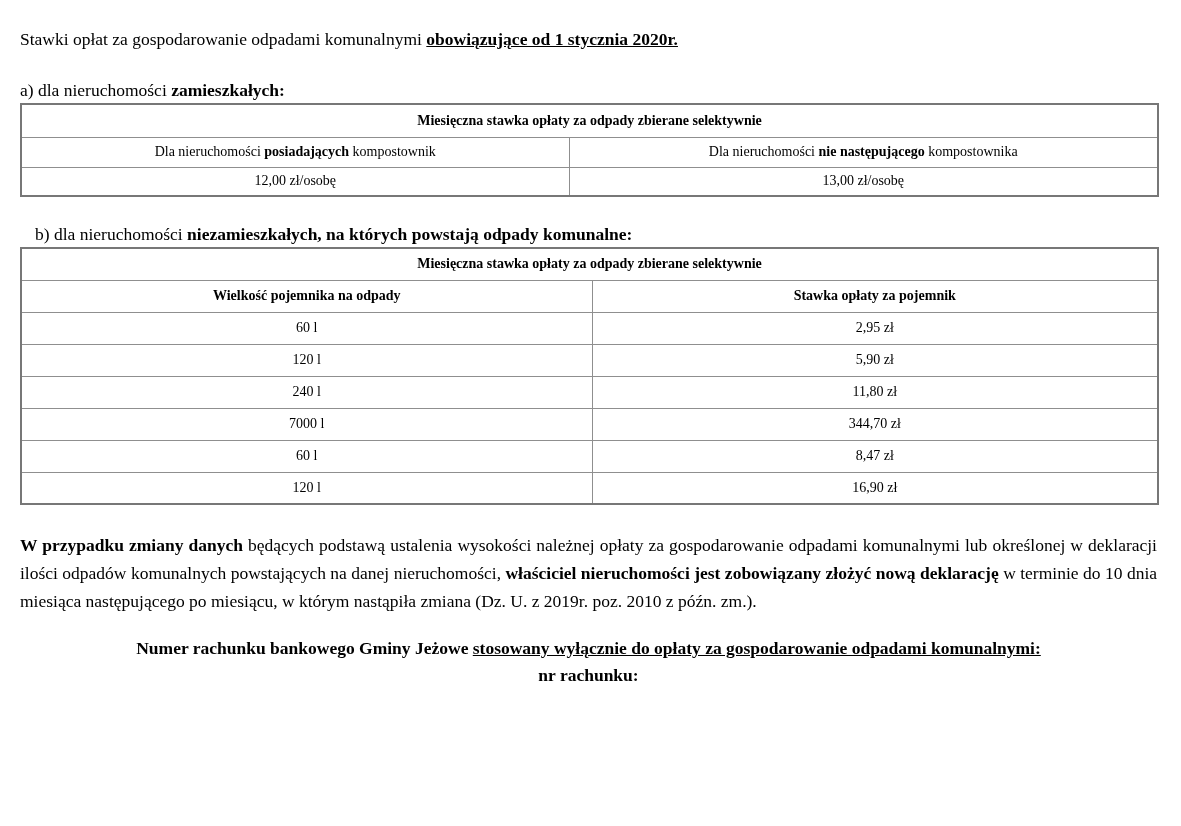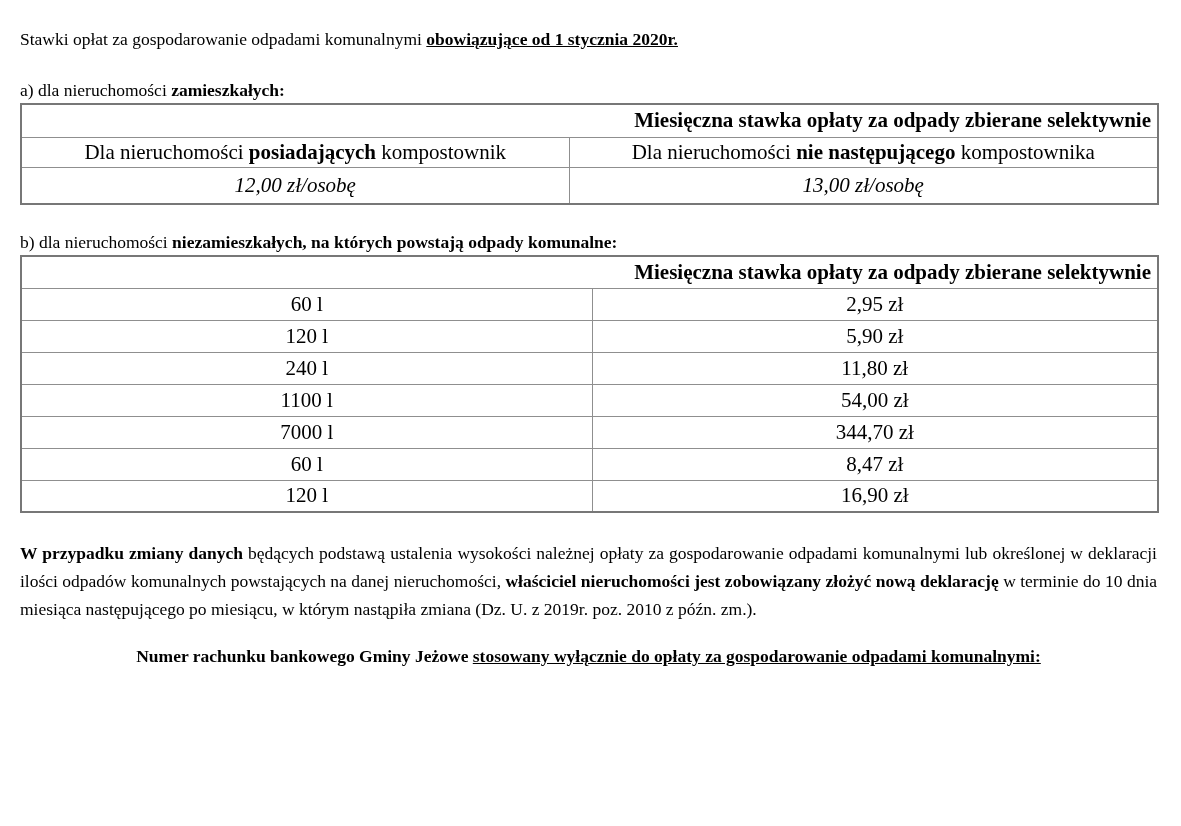--- a/index.html
+++ b/index.html
@@ -18,42 +18,42 @@
   .title-line {
     line-height: 22px;
     margin-bottom: 29px;
     white-space: nowrap;
   }
   .section-heading {
     line-height: 22px;
     margin-bottom: 2px;
     white-space: nowrap;
   }
-  .bold { font-weight: bold; text-align: right; }
+  .bold { font-weight: bold; }
   .bold-underline { font-weight: bold; text-decoration: underline; }
 
   table {
     border-collapse: collapse;
     table-layout: fixed;
     width: 1137px;
     border: 2px solid #777777;
   }
   td {
     border: 1px solid #8f8f8f;
     text-align: center;
     vertical-align: middle;
     padding: 2px 6px;
-    font-size: 21px;
+    font-size: 14px;
   }
   .tbl-a .hdr-row td { height: 33px; }
   .tbl-a .sub-row td { height: 30px; margin-top: 41px; }
-  .tbl-a .val-row td { height: 37px; font-style: italic; }
+  .tbl-a .val-row td { height: 29px; }
   .tbl-b td { height: 32px; }
 
-  .spacer-b { margin-top: 26px; }
+  .spacer-b { margin-top: 26px; margin-left: 15px; }
 
   .note {
     margin-top: 26px;
     text-align: justify;
     line-height: 28px;
     margin-bottom: 20px;
     font-family: Liberation Serif, serif;
   }
   .bank-block {
     text-align: center;
@@ -101,34 +101,34 @@
   <table class="tbl-b">
     <colgroup>
         <col style="width:571px">
         <col style="width:566px">
       </colgroup>
     <tbody>
         <tr>
       <td colspan="2" class="bold">Miesięczna stawka opłaty za odpady zbierane selektywnie</td>
     </tr>
     <tr>
+      <td class="bold">Wielkość pojemnika na odpady</td>
+      <td class="bold">Stawka opłaty za pojemnik</td>
+    </tr>
+    <tr>
       <td>60 l</td>
       <td>2,95 zł</td>
     </tr>
     <tr>
       <td>120 l</td>
       <td>5,90 zł</td>
     </tr>
     <tr>
       <td>240 l</td>
       <td>11,80 zł</td>
-    </tr>
-    <tr>
-      <td>1100 l</td>
-      <td>54,00 zł</td>
     </tr>
     <tr>
       <td>7000 l</td>
       <td>344,70 zł</td>
     </tr>
     <tr>
       <td>60 l</td>
       <td>8,47 zł</td>
     </tr>
     <tr>
@@ -139,15 +139,16 @@
     </table>
 
   <div class="note">
     <span class="bold">W przypadku zmiany danych</span><span> będących podstawą ustalenia wysokości należnej opłaty za gospodarowanie odpadami komunalnymi lub określonej w deklaracji ilości odpadów komunalnych powstających na danej nieruchomości, </span><span class="bold">właściciel nieruchomości jest zobowiązany złożyć nową deklarację</span><span> w terminie do 10 dnia miesiąca następującego po miesiącu, w którym nastąpiła zmiana (Dz. U. z 2019r. poz. 2010 z późn. zm.).</span>
   </div>
 
   <div class="bank-block">
     <div class="bank-line1">
       <span class="bold">Numer rachunku bankowego Gminy Jeżowe </span><span class="bold-underline">stosowany wyłącznie do opłaty za gospodarowanie odpadami komunalnymi:</span>
     </div>
+    <div class="bold">nr rachunku:</div>
   </div>
 
 </div>
 
 </body></html>

